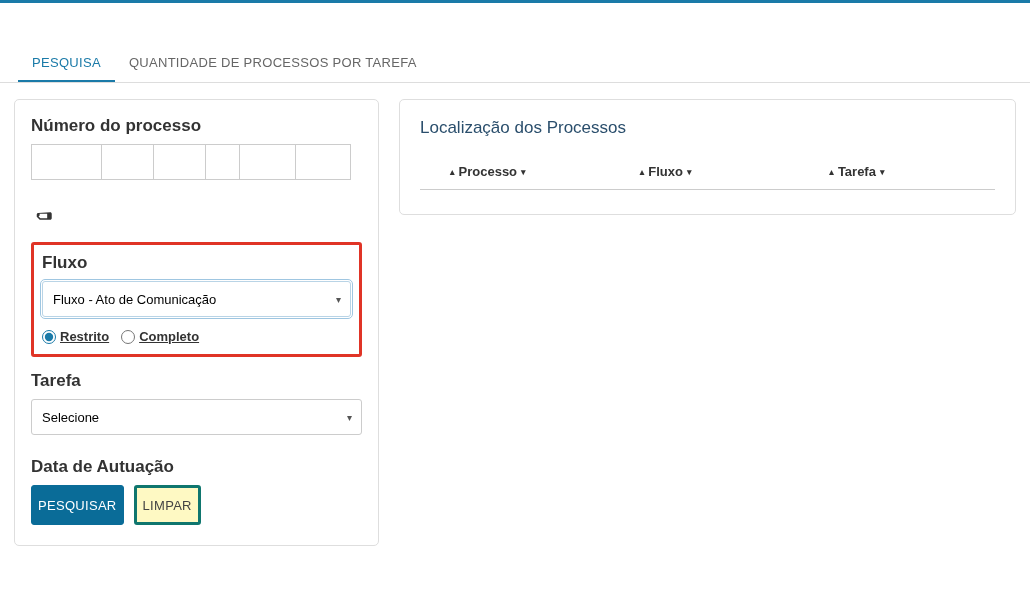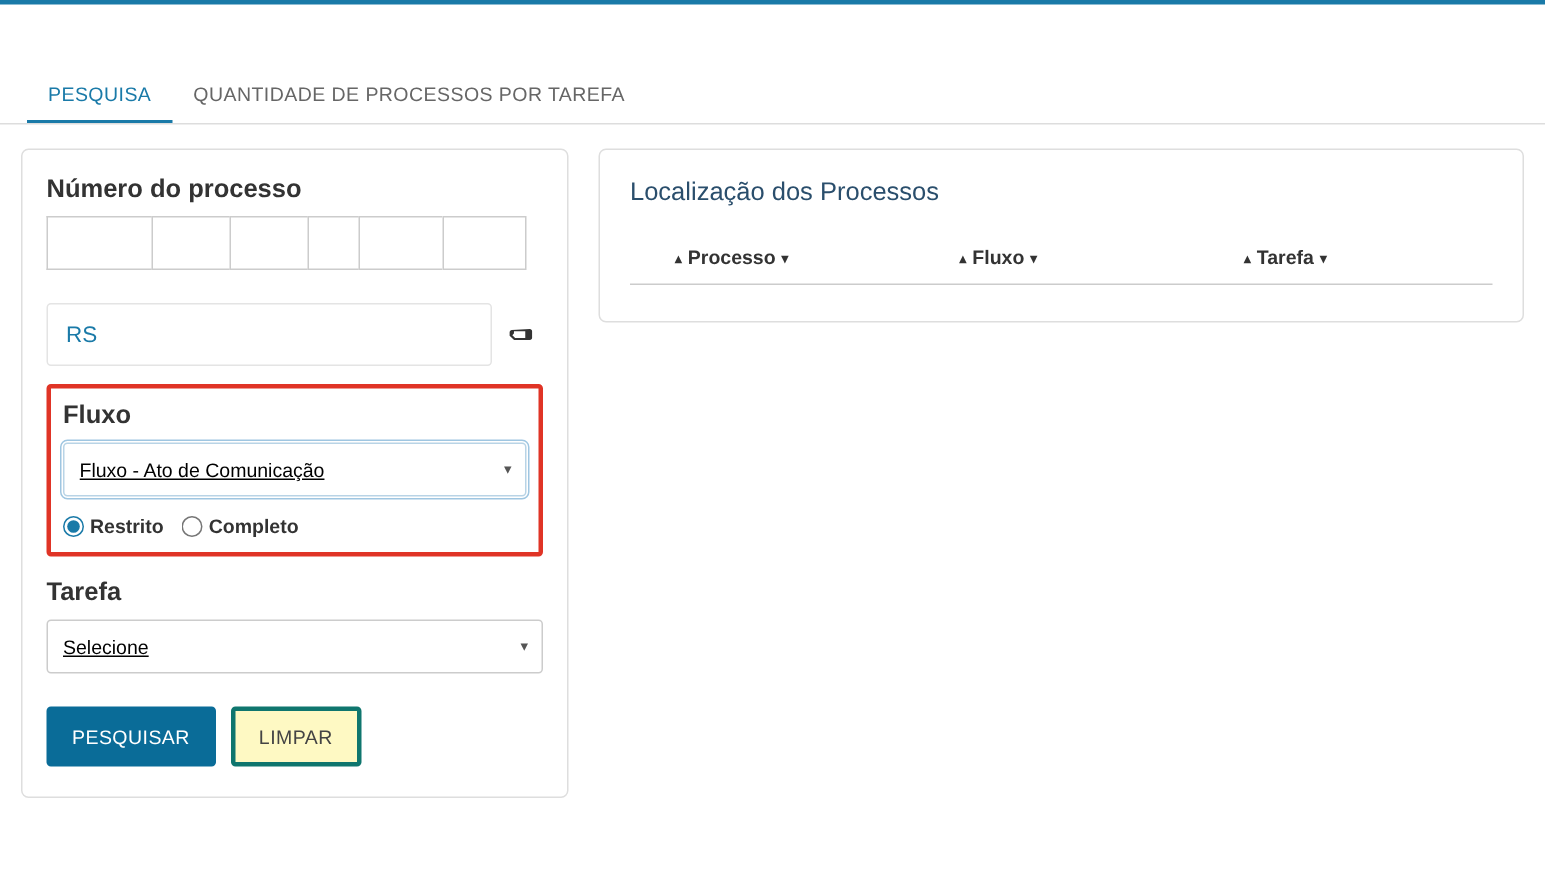--- a/index.html
+++ b/index.html
@@ -106,37 +106,37 @@
       height: 36px;
       border: 1px solid #b9d4e6;
       border-radius: 3px;
       padding: 0 30px 0 10px;
       font-size: 13px;
       background: #fff;
       appearance: none;
       -webkit-appearance: none;
       outline: 1px solid #9fc6e1;
       outline-offset: 1px;
-      text-decoration: underline;
     }
     select.form-select.plain {
       border: 1px solid #ccc;
       outline: none;
     }
     .select-caret {
       position: absolute; right: 10px; top: 50%;
       transform: translateY(-50%);
       pointer-events: none;
       font-size: 10px; color: #555;
     }
     .radio-row {
       display: flex;
       gap: 12px;
       margin-top: 12px;
       align-items: flex-start;
+      text-decoration: underline;
     }
     .radio-row label {
       display: flex; align-items: center; gap: 4px;
       font-weight: 700; font-size: 13px;
     }
     .radio-row input[type=radio] {
       width: 14px; height: 14px;
       accent-color: #1a7aa8;
     }
 
@@ -155,21 +155,21 @@
     }
     .cal-icon {
       width: 18px; height: 18px;
       color: #555;
       cursor: pointer;
     }
 
     .button-row { display: flex; gap: 10px; }
     .btn {
       height: 40px;
-      padding: 0 16px;
+      padding: 0 6px;
       border-radius: 3px;
       font-size: 13px;
       cursor: pointer;
       letter-spacing: 0.3px;
     }
     .btn-primary {
       background: #0a6c98;
       color: #fff;
       border: 1px solid #0a6c98;
     }
@@ -230,21 +230,20 @@
     <div class="process-number">
       <input class="pn1" style="">
       <input class="pn2" style="">
       <input class="pn3" style="">
       <input class="pn4" style="">
       <input class="pn5" style="">
       <input class="pn6" style="">
     </div>
 
     <div class="loc-row">
-      <input class="loc-input" value="RS" style="">
       <span class="eraser">
         <svg viewBox="0 0 24 24" width="18" height="18" fill="#333">
             <path d="M16.24 3.56l4.2 4.2c.78.78.78 2.05 0 2.83l-9.9 9.9H4.93l-2.12-2.12c-.78-.78-.78-2.05 0-2.83L13.41 3.56c.78-.78 2.05-.78 2.83 0zM6.34 18.49h3.54l6.36-6.36-4.2-4.2-7.07 7.07 1.37 1.49z"></path>
           </svg>
       </span>
     </div>
 
     <div class="highlight-box">
       <label class="field-label">Fluxo</label>
       <div class="select-wrap">
@@ -268,20 +267,21 @@
     <div class="tarefa-block">
       <label class="field-label">Tarefa</label>
       <div class="select-wrap">
         <select class="form-select plain">
           <option>Selecione</option>
         </select>
         <span class="select-caret">▾</span>
       </div>
     </div>
 
+    <label class="field-label">Data de Autuação</label>
 
     <div class="button-row">
       <button class="btn btn-primary">PESQUISAR</button>
       <button class="btn btn-secondary">LIMPAR</button>
     </div>
   </div>
 
   <div class="results-panel">
     <div class="results-title">Localização dos Processos</div>
     <div class="results-header-row">

